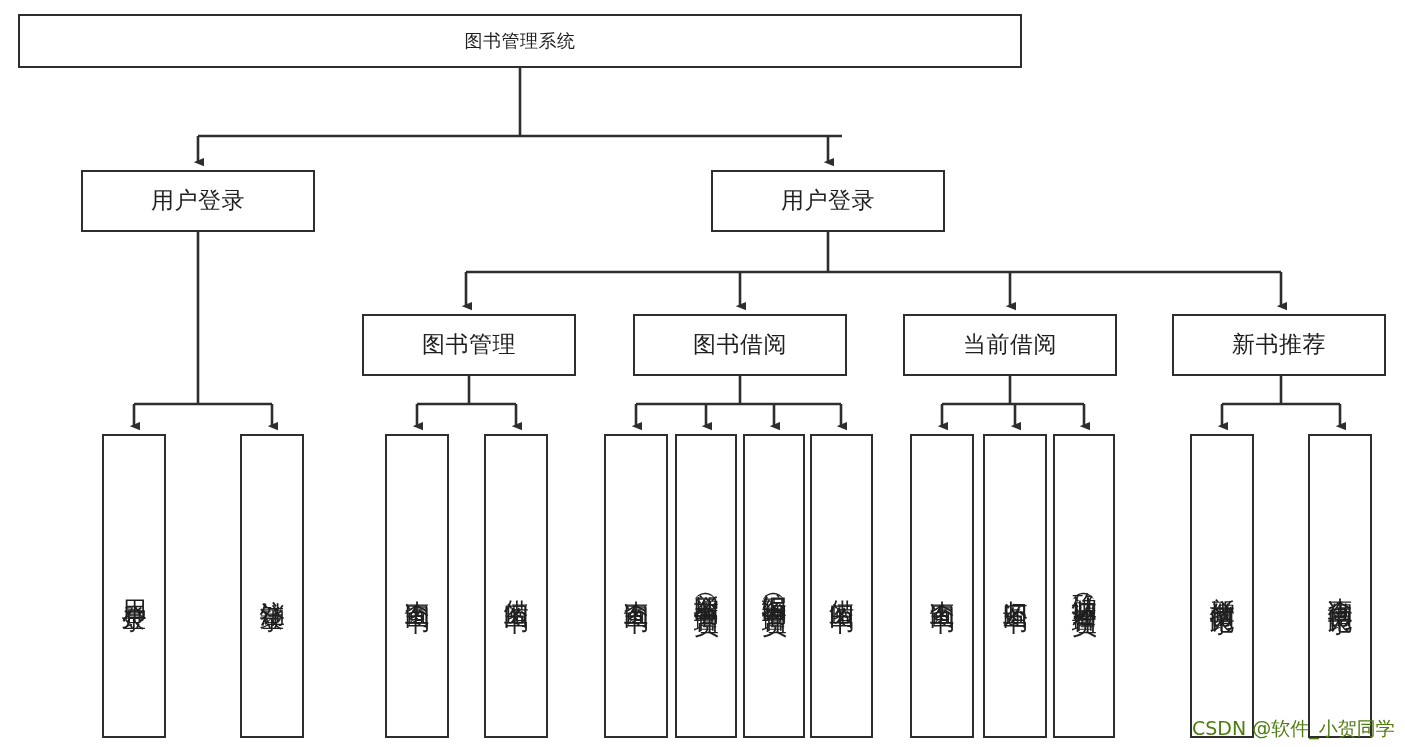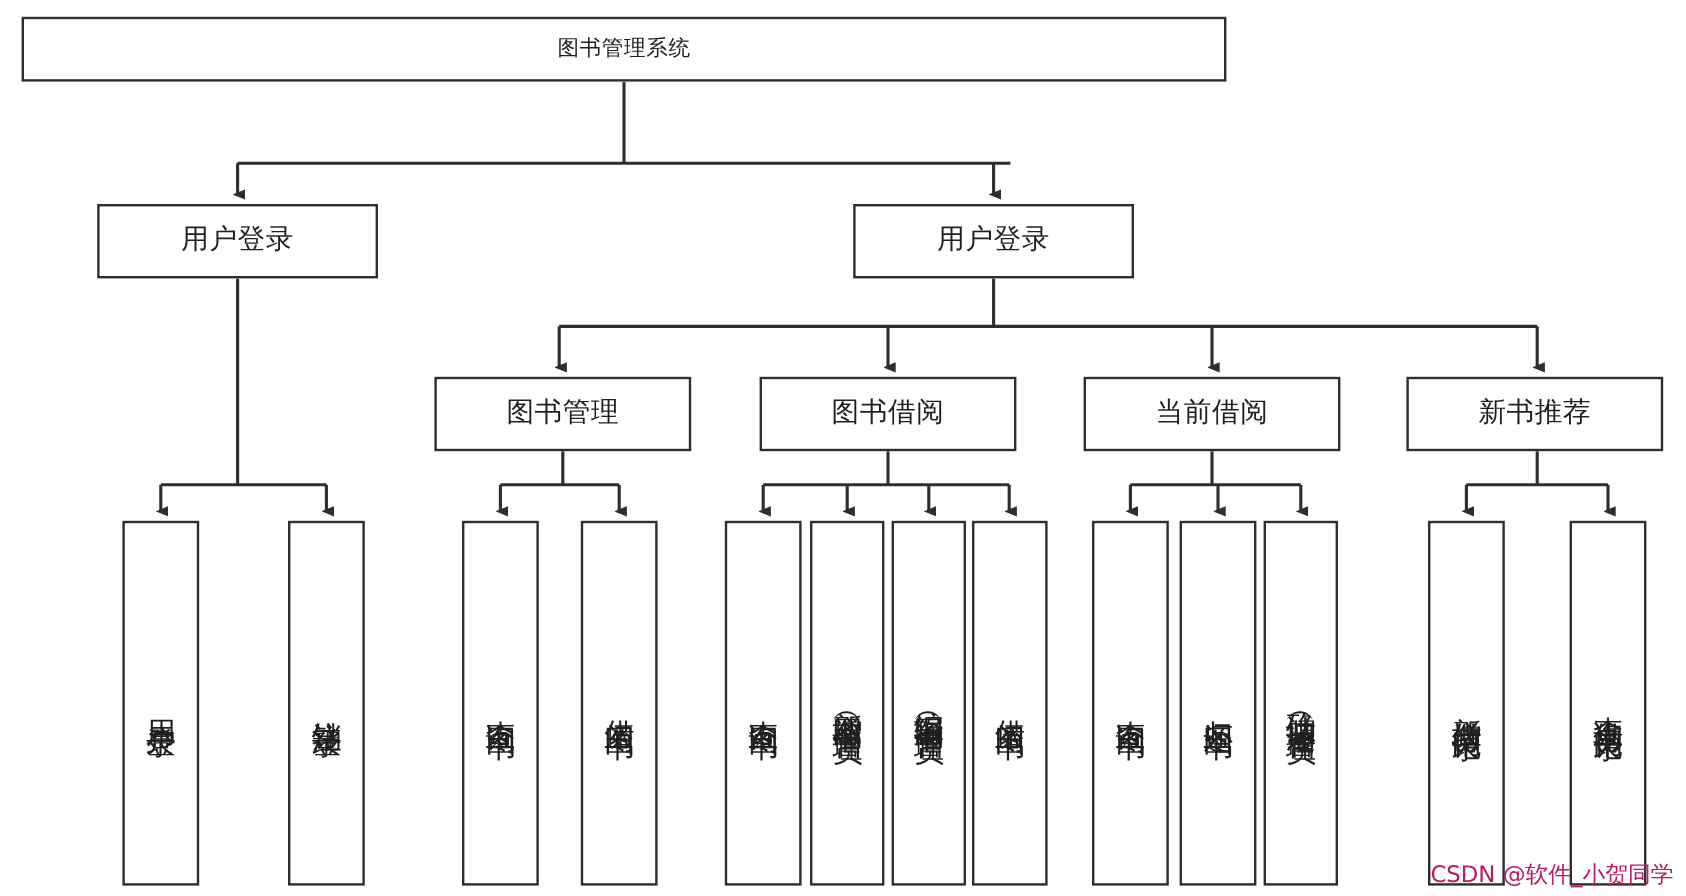--- a/index.html
+++ b/index.html
@@ -185,15 +185,15 @@
   <div class="node vert" style="left: 1053px; top: 434px; width: 62px; height: 304px; border-color: rgb(46, 46, 46); background: rgb(255, 255, 255);">
     <span class="label" style="color: rgb(31, 31, 31);">确认归还（管理员）</span>
   </div>
   <div class="node vert" style="left: 1190px; top: 434px; width: 64px; height: 304px; border-color: rgb(46, 46, 46); background: rgb(255, 255, 255);">
     <span class="label" style="color: rgb(31, 31, 31);">新增借阅记录</span>
   </div>
   <div class="node vert" style="left: 1308px; top: 434px; width: 64px; height: 304px; border-color: rgb(46, 46, 46); background: rgb(255, 255, 255);">
     <span class="label" style="color: rgb(31, 31, 31);">查询借阅记录</span>
   </div>
 
-  <div class="watermark" style="left: 1192px; top: 716px; color: #be185d;">CSDN @软件_小贺同学</div>
+  <div class="watermark" style="left: 1192px; top: 716px; color: #4d7c0f;">CSDN @软件_小贺同学</div>
 
 </div>
 
 </body></html>

